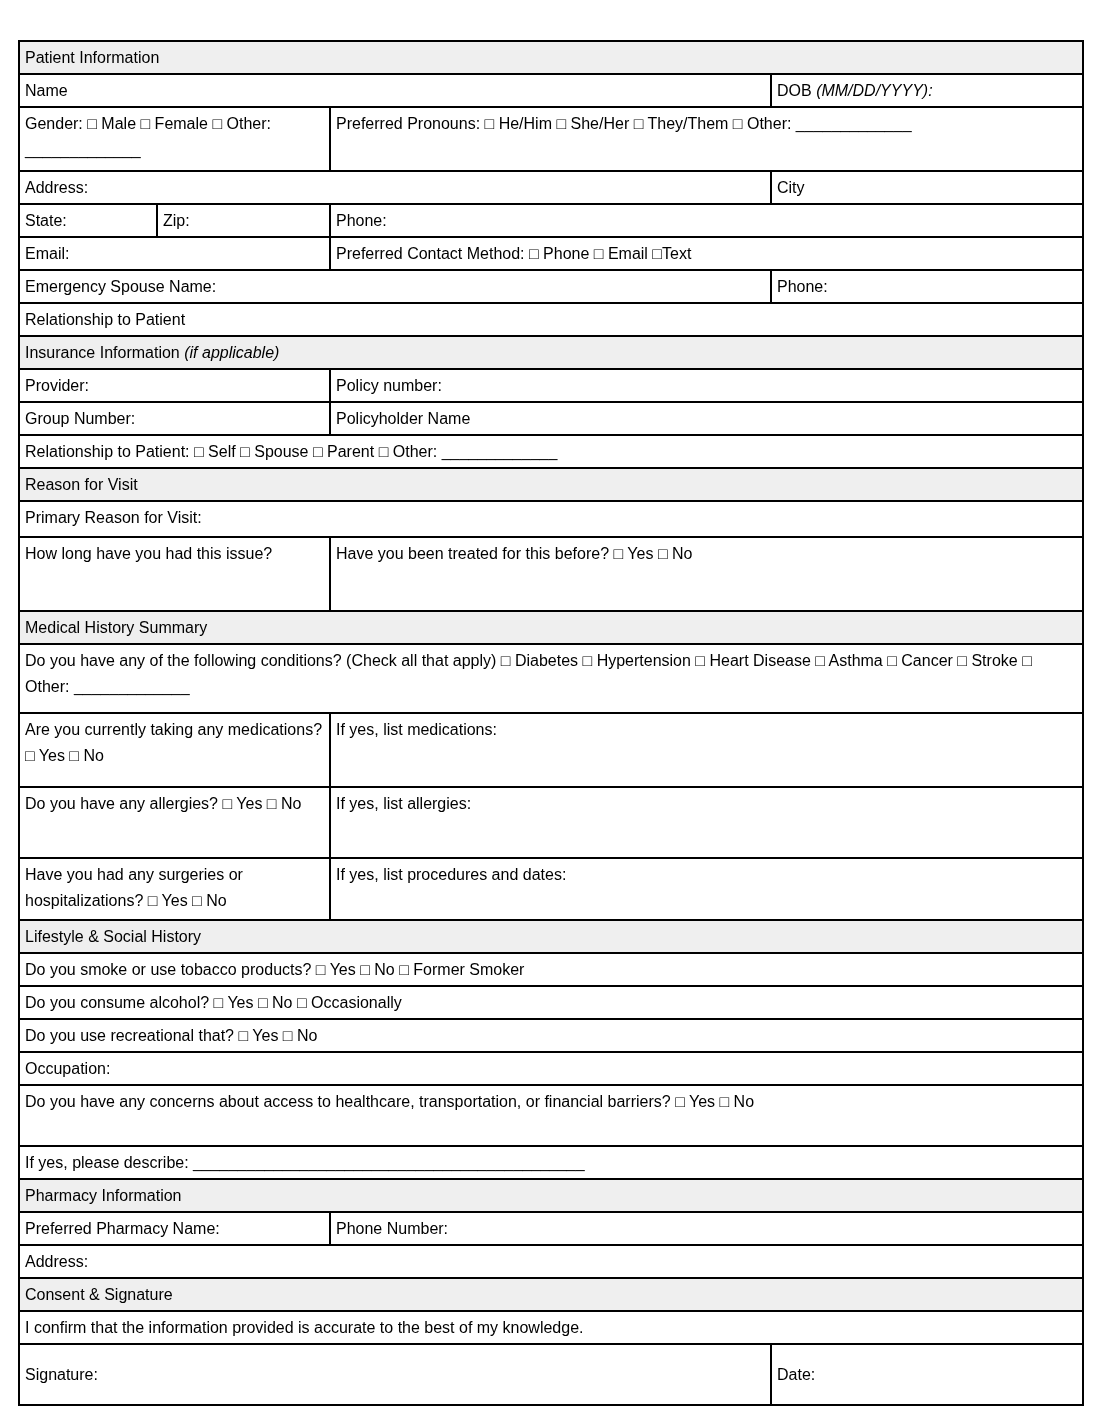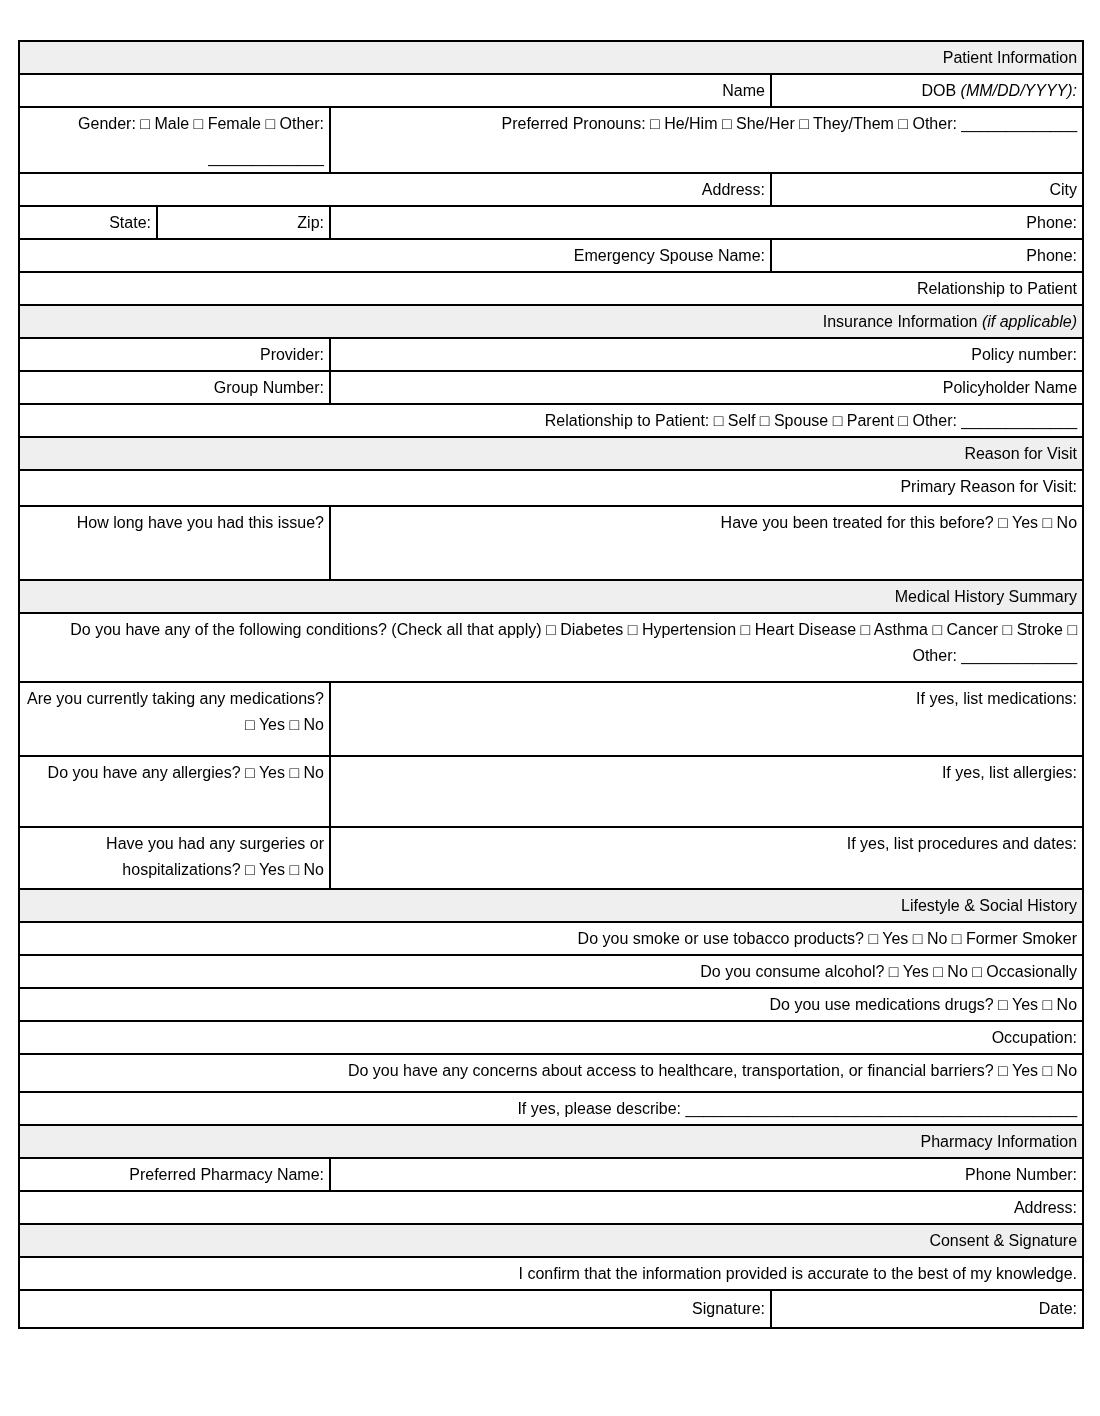--- a/index.html
+++ b/index.html
@@ -10,27 +10,27 @@
     font-family:"Liberation Sans", sans-serif; font-size:16px; color:#000;
   }
   table.form {
     border-collapse:collapse; table-layout:fixed;
     width:1064px; margin:40px 18px 0 18px;
   }
   col.c1{width:138px;} col.c2{width:173px;} col.c3{width:441px;} col.c4{width:312px;}
   td {
     border:2px solid var(--border);
     padding:2px 5px; vertical-align:middle;
-    line-height:1.6; overflow:hidden;text-align:right;
+    line-height:1.6; overflow:hidden;
   }
   tr.section td { background:var(--section-bg); }
   td.vt { vertical-align:top; padding-top:3px; }
   .it { font-style:italic; }
-  .blankline { margin-top:8px; }
-  tr.h33{height:33px;} tr.h52{height:36px;} tr.h55{height:38px;border-radius:24px;} tr.h58{height:74px;}
+  .blankline { margin-top:0; }
+  tr.h33{height:33px;} tr.h52{height:36px;} tr.h55{height:61px;border-radius:24px;} tr.h58{height:74px;}
   tr.h62{height:62px;} tr.h64{height:64px;} tr.h69{height:69px;} tr.h71{height:71px;}
   tr.h74{height:74px;}
 </style>
 </head>
 <body>
 
 <table class="form">
   <colgroup>
       <col class="c1">
       <col class="c2">
@@ -54,20 +54,24 @@
     <td colspan="2" class="vt">Preferred Pronouns: □ He/Him □ She/Her □ They/Them □ Other: _____________</td>
   </tr>
   <tr class="h33">
     <td colspan="3">Address:</td>
     <td>City</td>
   </tr>
   <tr class="h33">
     <td>State:</td>
     <td>Zip:</td>
     <td colspan="2">Phone:</td>
+  </tr>
+  <tr class="h33">
+    <td colspan="2">Email:</td>
+    <td colspan="2">Preferred Contact Method: □ Phone □ Email □Text</td>
   </tr>
   <tr class="h33">
     <td colspan="3">Emergency Spouse Name:</td>
     <td>Phone:</td>
   </tr>
   <tr class="h33">
     <td colspan="4">Relationship to Patient</td>
   </tr>
 
   <tr class="section h33">
@@ -118,21 +122,21 @@
   <tr class="section h33">
     <td colspan="4">Lifestyle &amp; Social History</td>
   </tr>
   <tr class="h33">
     <td colspan="4">Do you smoke or use tobacco products? □ Yes □ No □ Former Smoker</td>
   </tr>
   <tr class="h33">
     <td colspan="4">Do you consume alcohol? □ Yes □ No □ Occasionally</td>
   </tr>
   <tr class="h33">
-    <td colspan="4">Do you use medications drugs? □ Yes □ No</td>
+    <td colspan="4">Do you use recreational that? □ Yes □ No</td>
   </tr>
   <tr class="h33">
     <td colspan="4">Occupation:</td>
   </tr>
   <tr class="h55">
     <td colspan="4" class="vt">Do you have any concerns about access to healthcare, transportation, or financial barriers? □ Yes □ No</td>
   </tr>
   <tr class="h33">
     <td colspan="4">If yes, please describe: ____________________________________________</td>
   </tr>

